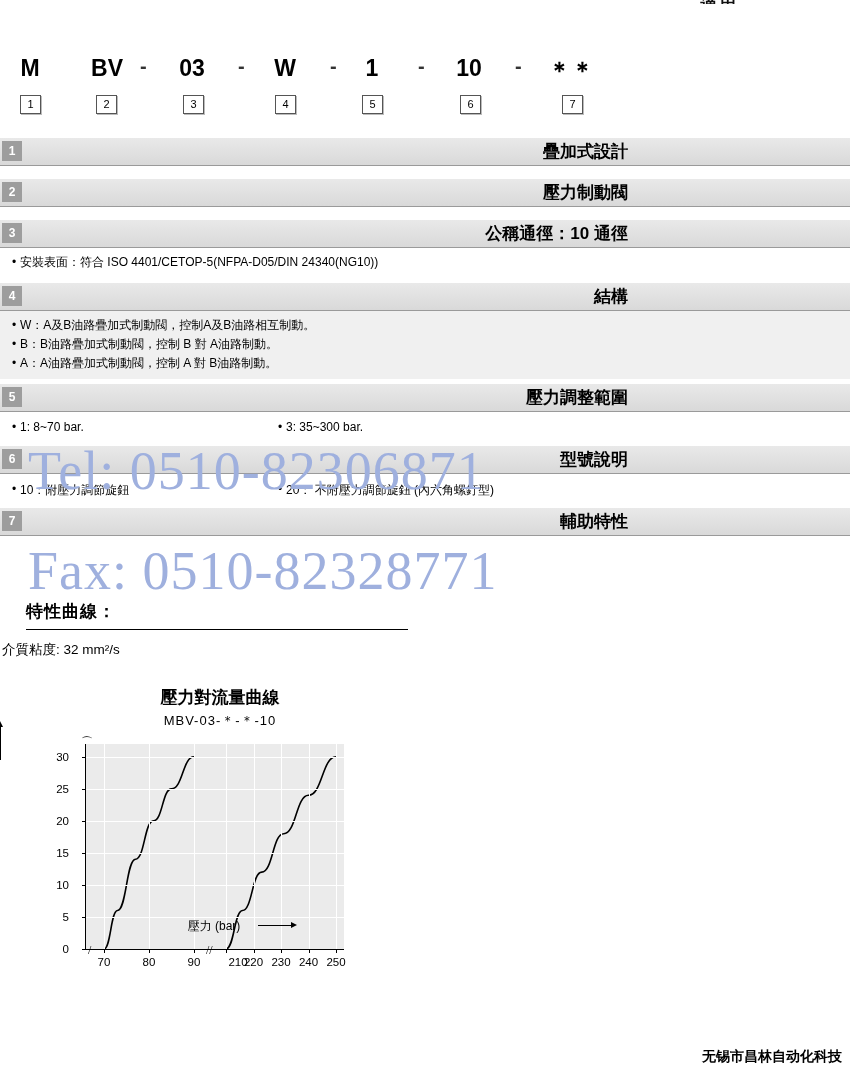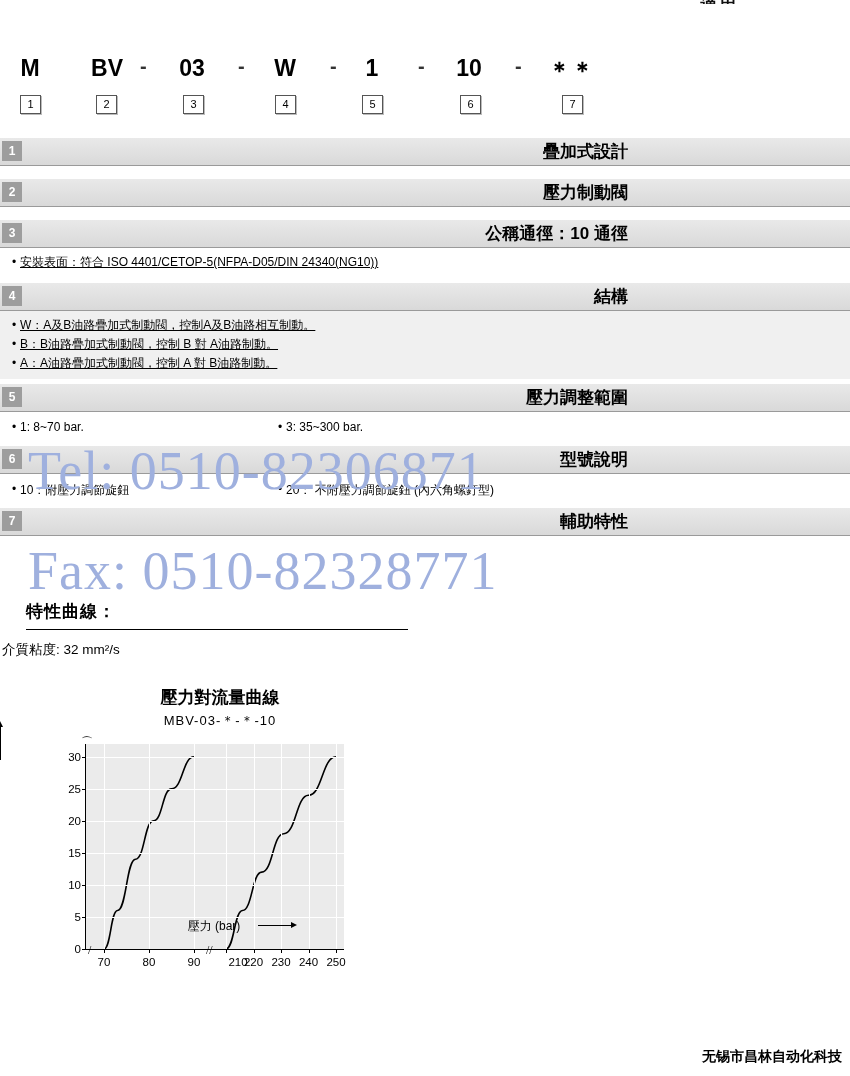--- a/index.html
+++ b/index.html
@@ -134,21 +134,20 @@
   .note-block {
     padding: 5px 0 6px 4px;
     background: #fff;
   }
   .note {
     font-size: 12px;
     line-height: 19px;
     padding-left: 8px;
     position: relative;
     white-space: nowrap;
-    text-decoration: underline;
   }
   .note:before {
     content: "\2022";
     position: absolute;
     left: 0;
     top: 0;
   }
   .note2col {
     position: relative;
     height: 20px;
@@ -241,21 +240,21 @@
   .grid-v, .grid-h {
     position: absolute;
     background: #ffffff;
   }
   .grid-v { width: 1px; top: 0; bottom: 0; }
   .grid-h { height: 1px; left: 0; right: 0; }
 
   .ytick {
     position: absolute;
     right: 100%;
-    margin-right: 5px;
+    margin-right: 17px;
     font-size: 11.5px;
     transform: translateY(-50%);
     white-space: nowrap;
   }
   .ytickmark {
     position: absolute;
     left: -4px;
     width: 4px;
     height: 1px;
     background: #000;

